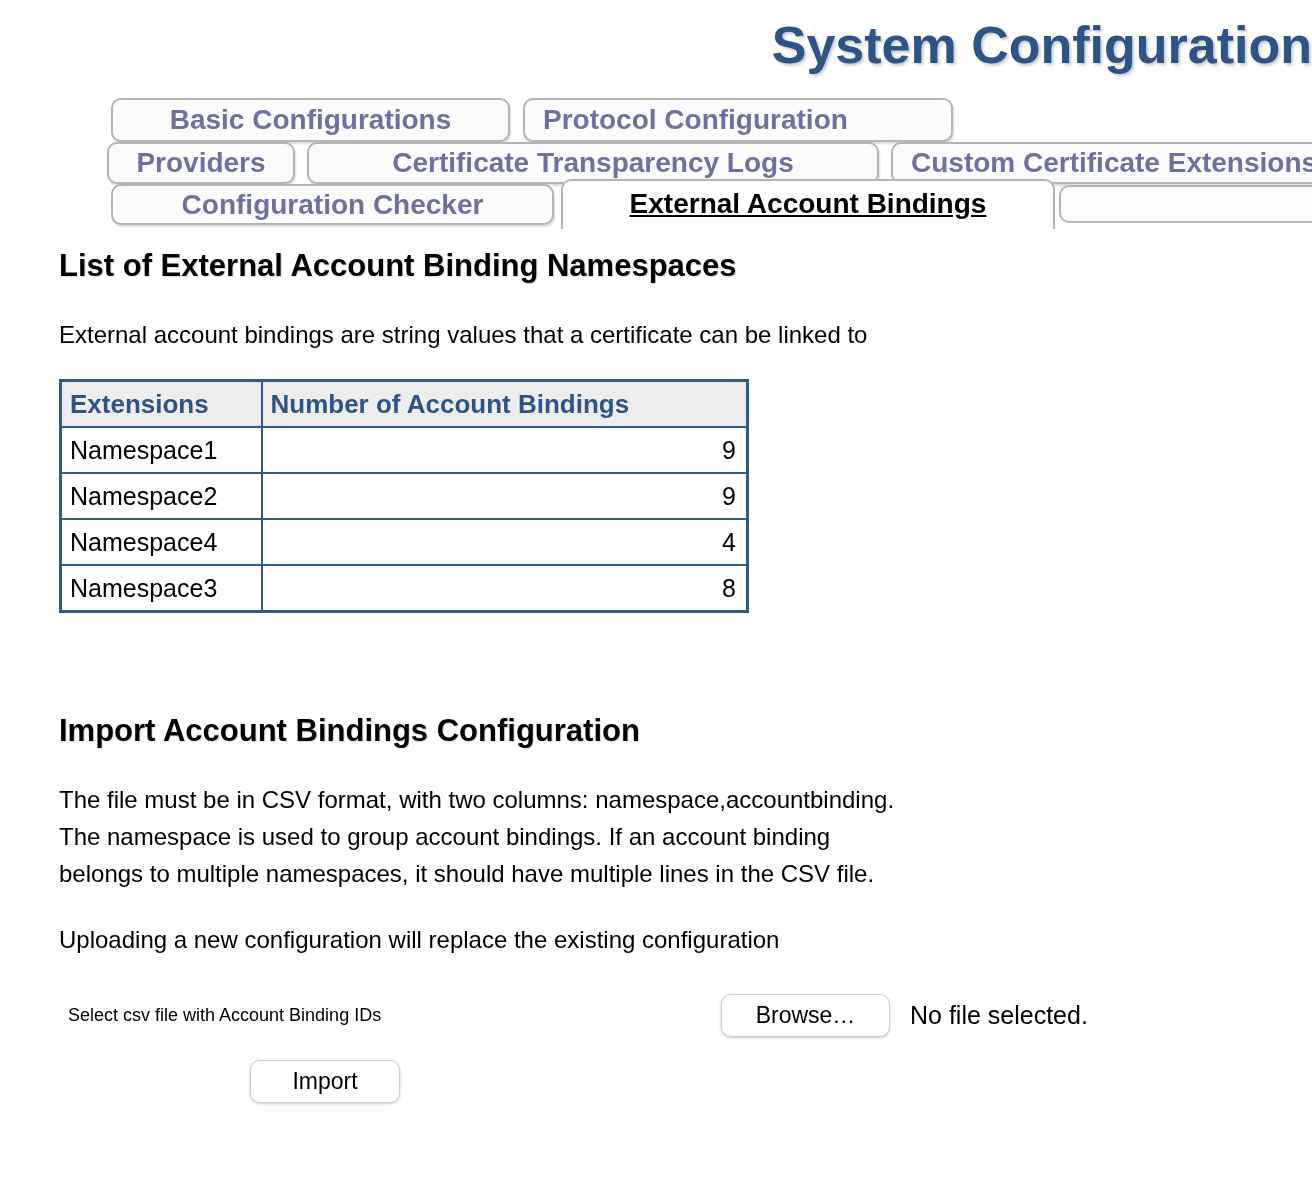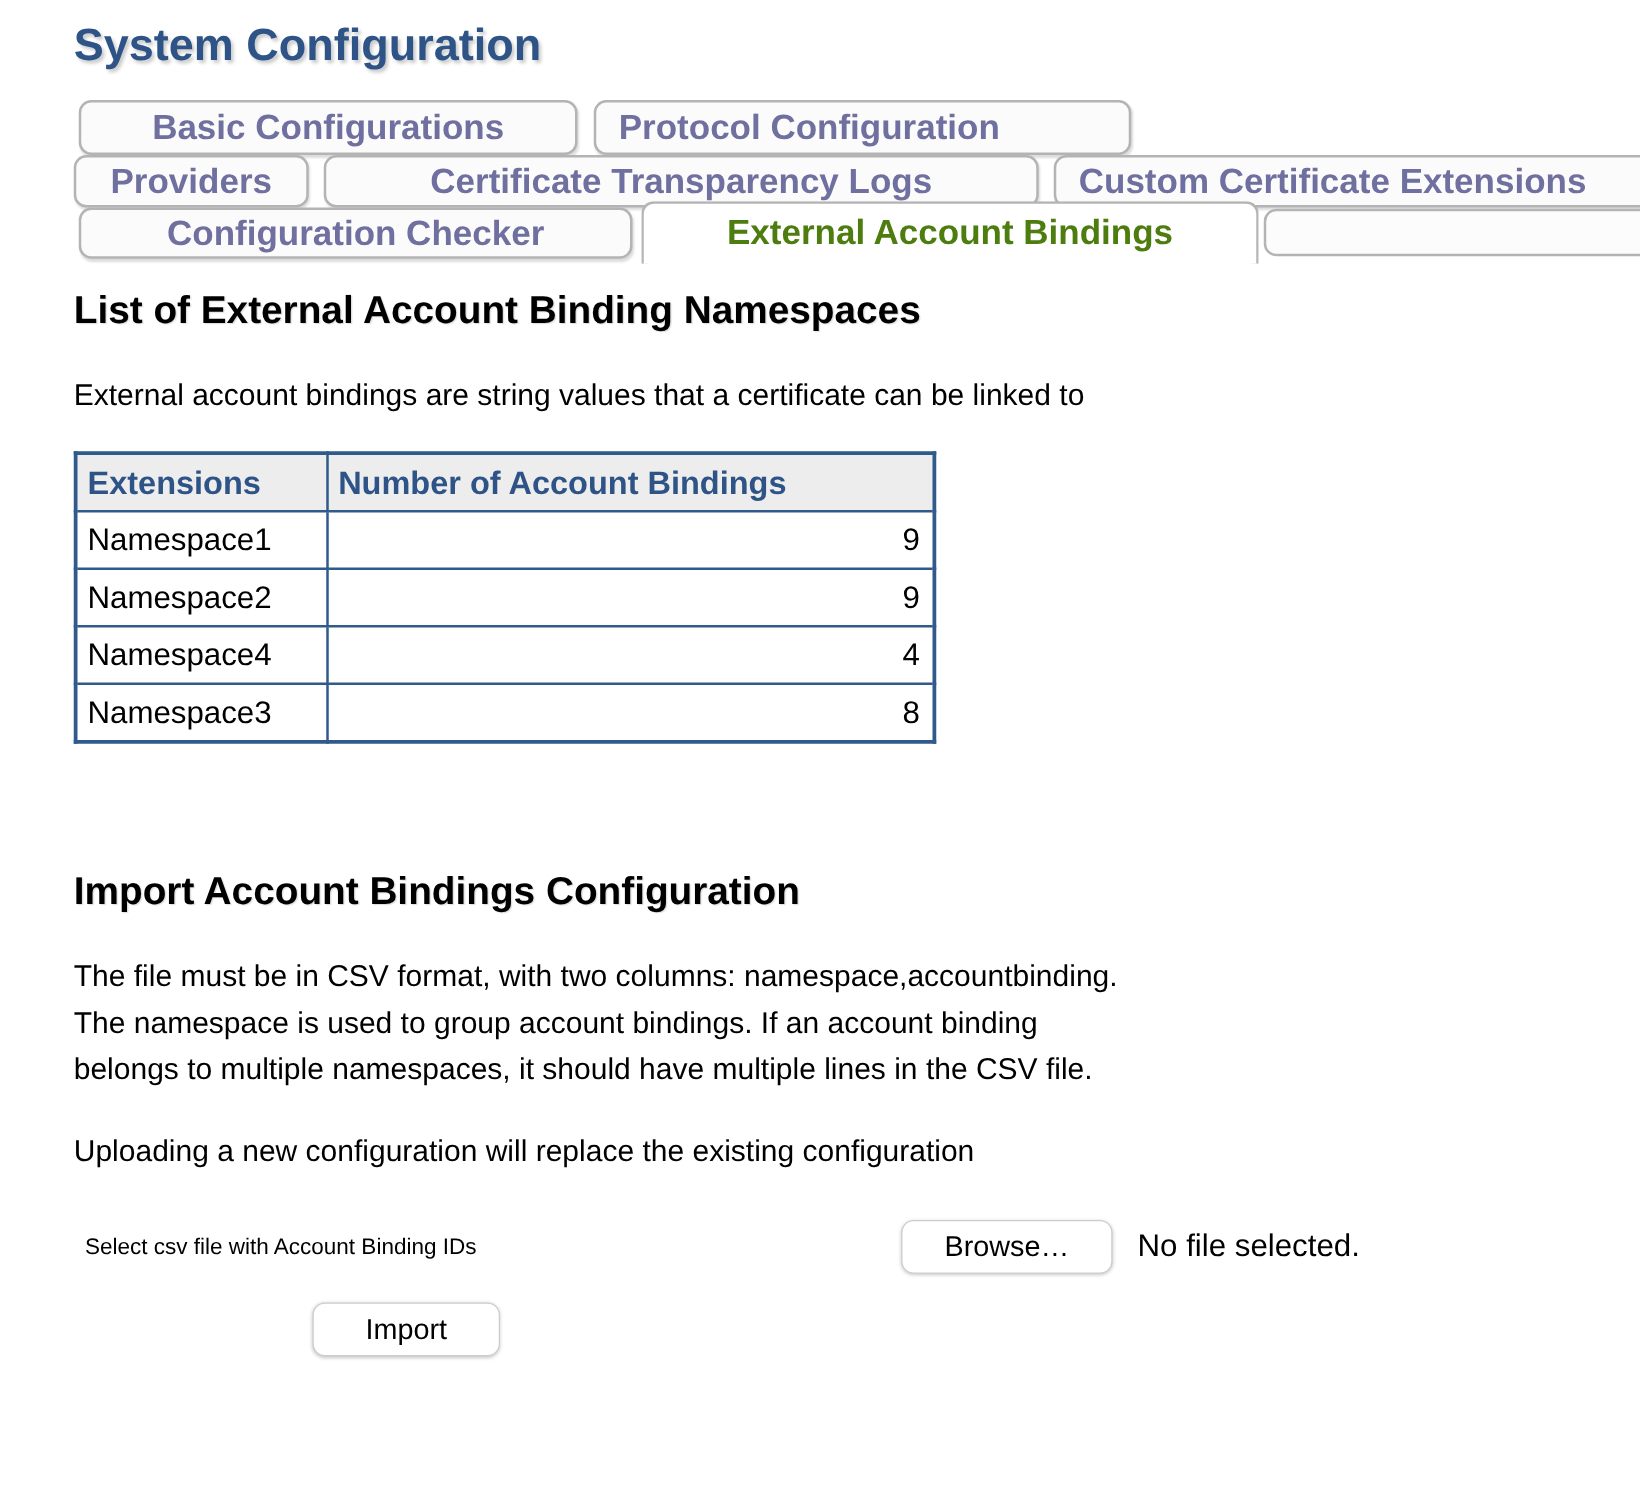--- a/index.html
+++ b/index.html
@@ -7,27 +7,28 @@
   body {
     width: 1312px; height: 1188px; overflow: hidden;
     font-family: "Liberation Sans", "DejaVu Sans", sans-serif;
     color: #000;
   }
   .page { width: 1312px; height: 1188px; overflow: hidden; position: relative; background: #fff; }
 
   
   h1.page-title {
     margin: 16px 0 0 59px;
-    font-size: 36px; line-height: 1.12; font-weight: bold;
+    font-size: 52px; line-height: 1.12; font-weight: bold;
     color: #2e5487;
     text-shadow: 2px 2px 3px #c9c9c9;
+    text-align: right;
   }
 
   
-  .tabs { margin-top: 24px; }
+  .tabs { margin-top: 24px; padding-left: 48px; }
   .tabrow { display: flex; align-items: flex-start; position: relative; }
   .tabrow.r1 { padding-left: 63px; height: 44px; }
   .tabrow.r2 { padding-left: 59px; height: 42px; }
   .tabrow.r3 { padding-left: 63px; height: 41px; }
   .tab {
     flex: 0 0 auto;
     border: 2px solid #b4b4b4; border-radius: 10px;
     background: #fbfbfb;
     color: #6f709f; font-weight: bold; font-size: 28px;
     text-align: center; white-space: nowrap; overflow: hidden;
@@ -39,24 +40,24 @@
   .r3 .tab { height: 41px; line-height: 37px; }
   .w-basic    { width: 399px; margin-right: 13px; }
   .w-admin    { width: 508px; margin-right: 12px; }
   .w-protocol { width: 430px; text-align: left; padding-left: 18px; }
   .w-providers{ width: 188px; margin-right: 12px; }
   .w-ctlogs   { width: 572px; margin-right: 12px; }
   .w-custom   { width: 560px; text-align: left; padding-left: 18px; }
   .w-checker  { width: 443px; margin-right: 7px; }
   .w-eab      { width: 494px; margin-right: 4px; }
   .tab.active {
-    background: #ffffff; color: #4d7c0f;
+    background: #ffffff; color: #000000;
     height: 50px; margin-top: -5px; line-height: 46px;
     border-bottom: none; border-radius: 10px 10px 0 0;
-    box-shadow: none; position: relative; z-index: 3;
+    box-shadow: none; position: relative; z-index: 3; text-decoration: underline;
   }
   .tab.filler {
     width: 400px; height: 38px; margin-top: 1px;
     background: #fcfcfc; box-shadow: none; cursor: default;
   }
 
   
   main { margin-left: 59px; }
   h2.section-heading {
     font-size: 31px; font-weight: bold; color: #000;

